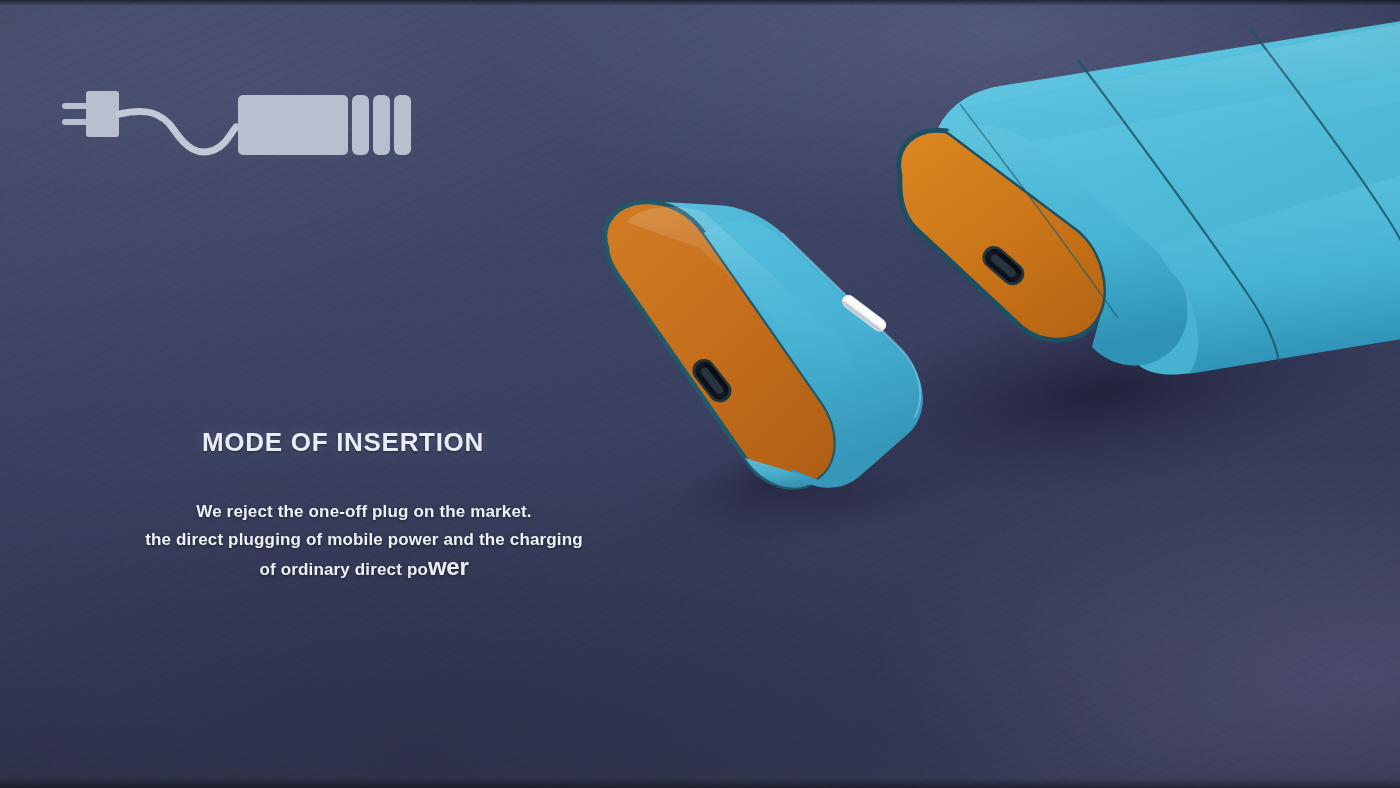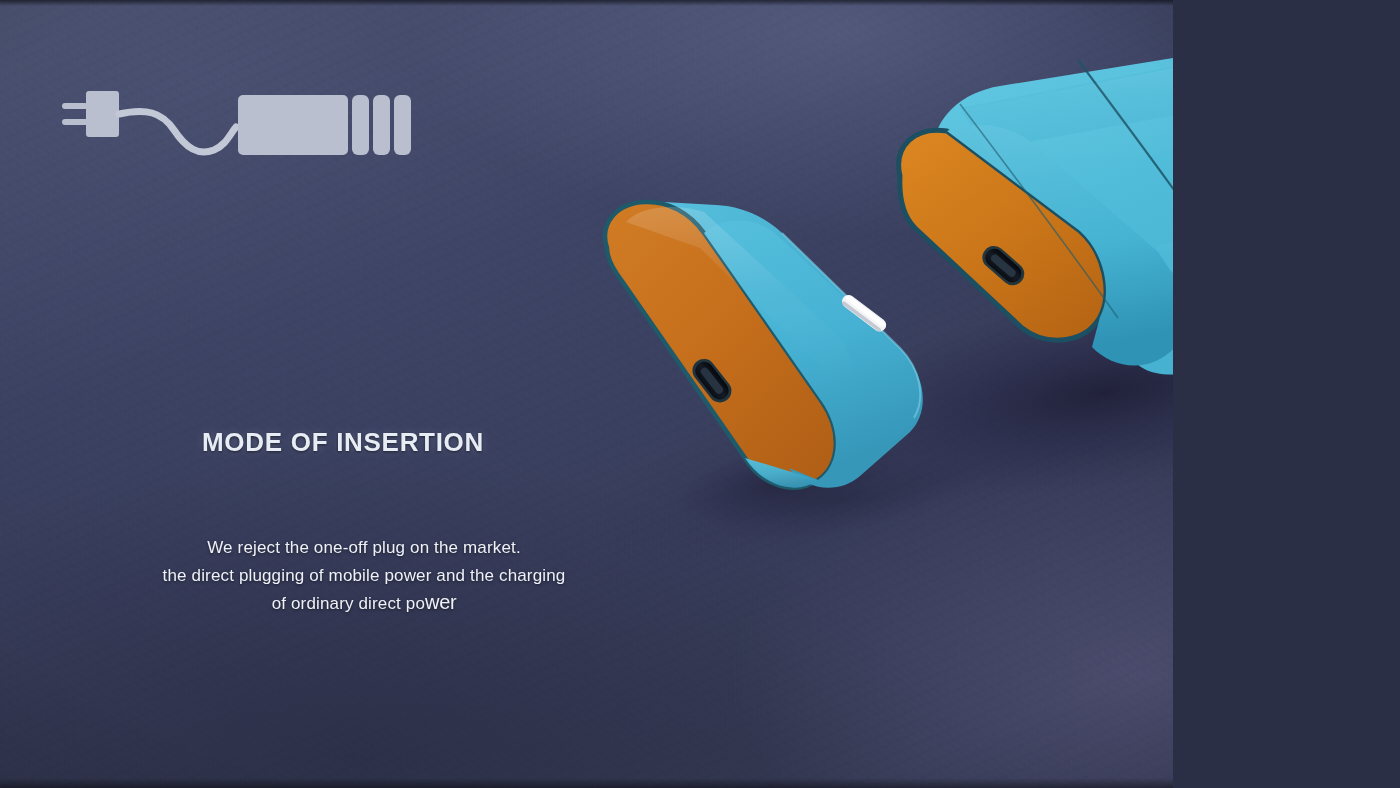--- a/index.html
+++ b/index.html
@@ -1,21 +1,21 @@
 <!DOCTYPE html>
 <html><head>
 <meta charset="utf-8">
 <title>Mode of Insertion</title>
 <style>
   html,body{margin:0;padding:0;background:#2b2f45;}
   body{font-family:"Liberation Sans",sans-serif;}
 
   #stage{
     position:relative;
-    width:1173px;height:788px;
+    width:1400px;height:788px;
     overflow:hidden;
     background:#3b4160;
   }
 
   
   .bg-base{
     position:absolute;inset:0;
     background:
       radial-gradient(120% 90% at 18% 10%, #434a6b 0%, #3d4363 38%, #383d5c 70%, #343953 100%);
   }
@@ -54,27 +54,26 @@
   
   .headline{
     position:absolute;left:202px;top:427px;
     font-size:26px;font-weight:bold;letter-spacing:.7px;
     color:#e8ecf4;white-space:nowrap;
     text-shadow:0 1px 3px rgba(0,0,0,.55), 0 0 10px rgba(190,205,235,.22);
   }
   .bodycopy{
     position:absolute;left:0;top:498px;width:728px;
     text-align:center;
-    font-size:17px;font-weight:normal;line-height:27.5px;
+    font-size:17px;font-weight:bold;line-height:27.5px;
     color:#eef1f7;letter-spacing:.15px;
     text-shadow:0 1px 3px rgba(0,0,0,.5);
-    margin-top:36px;
   }
   .bodycopy .ln{display:block;white-space:nowrap;}
-  .glitch{font-size:20px;letter-spacing:-.3px;}
+  .glitch{font-size:24px;letter-spacing:-.3px;}
 
   
   .devices{position:absolute;inset:0;}
   .devices svg{position:absolute;inset:0;width:1400px;height:788px;}
 </style>
 </head>
 <body>
 
 <div id="stage">
 

